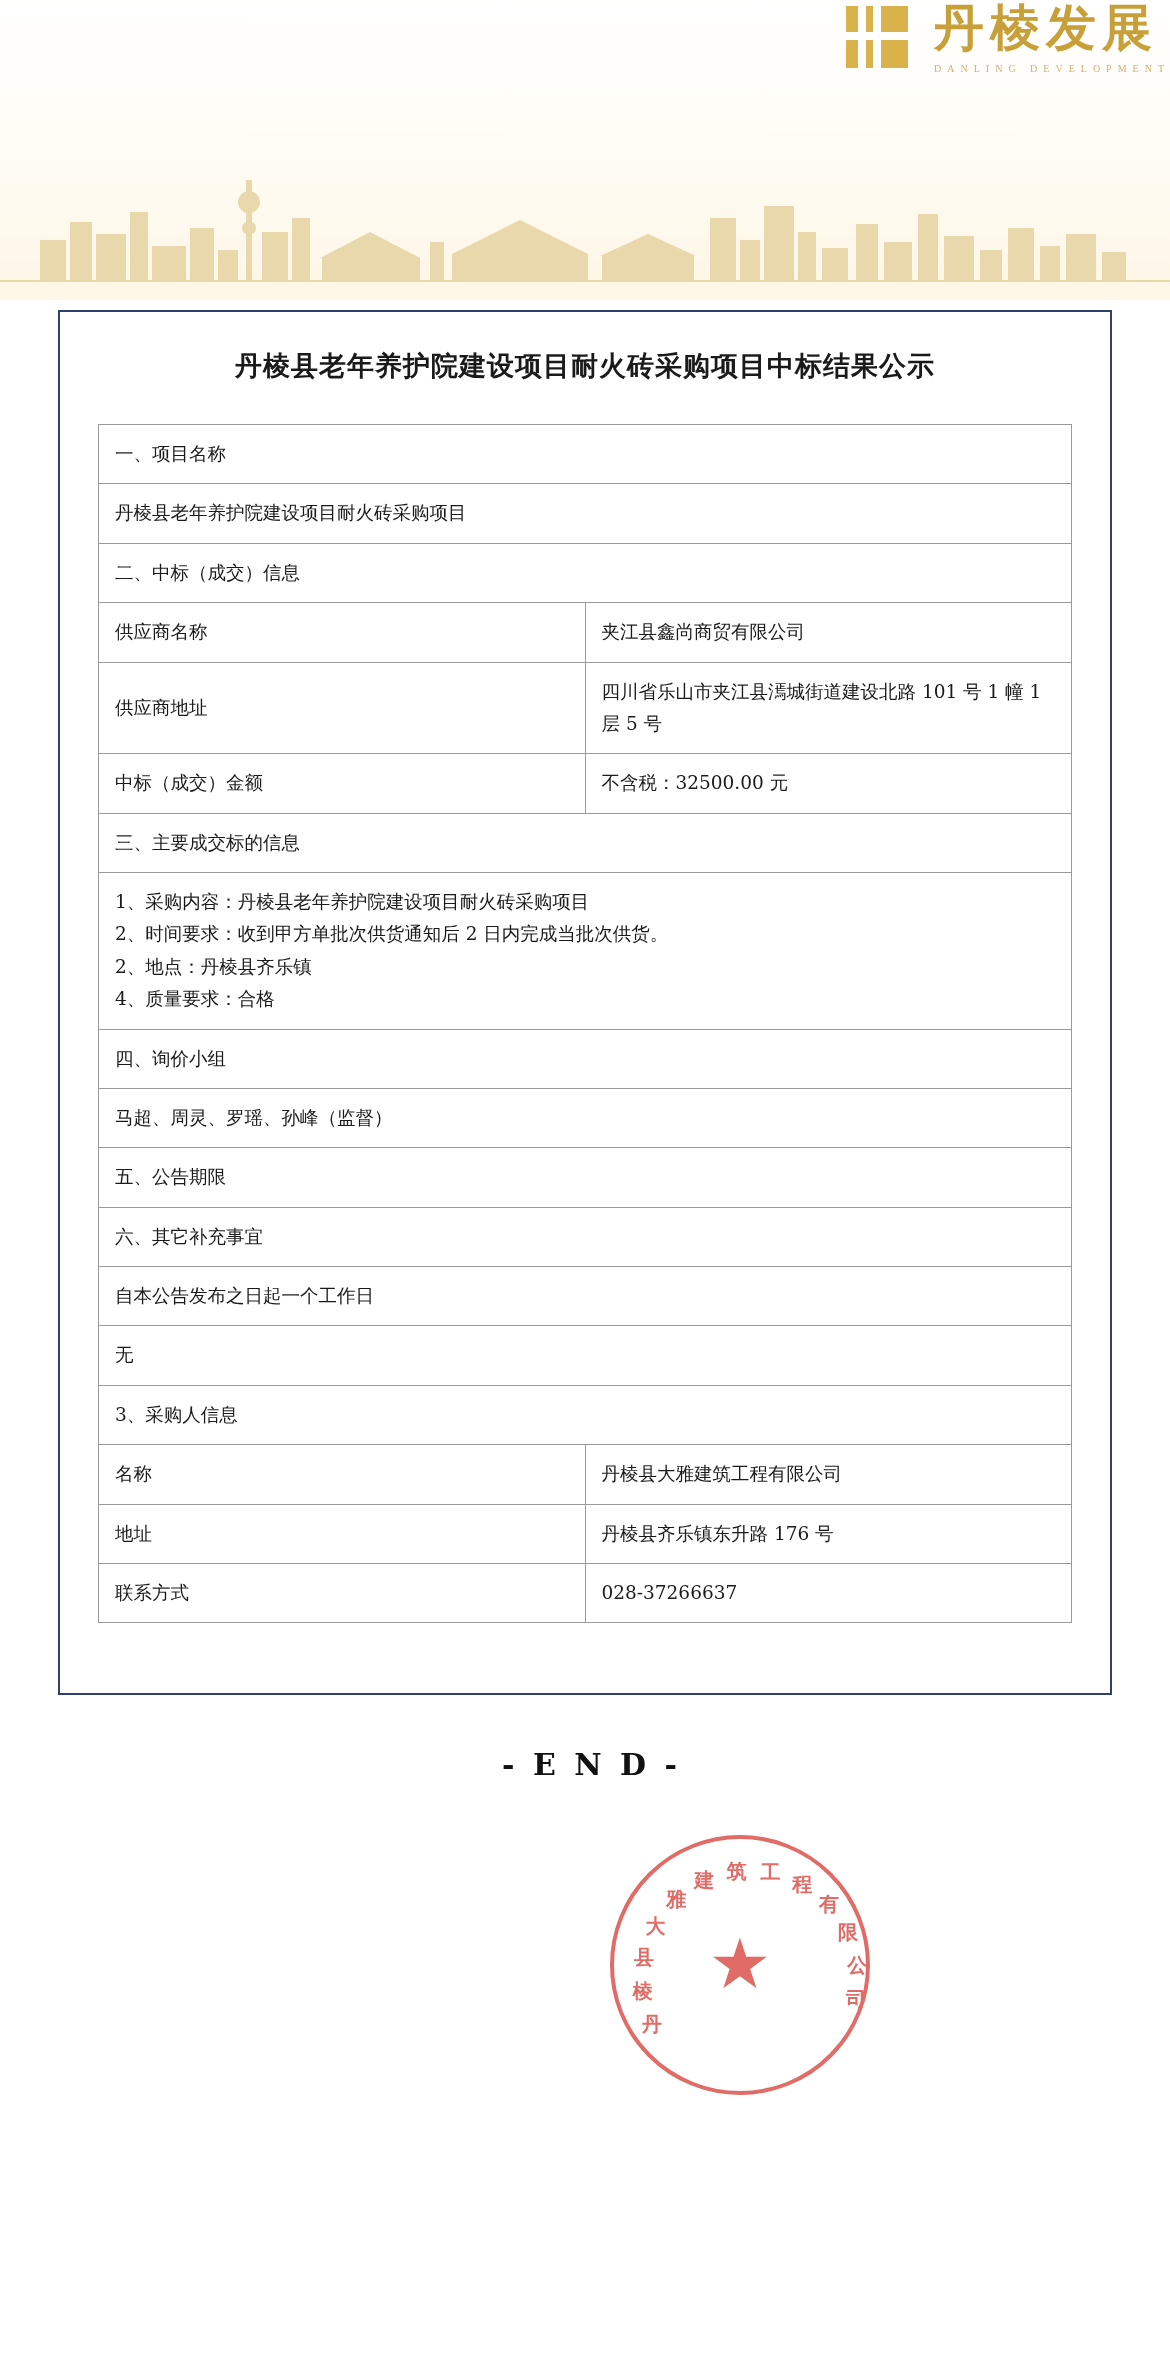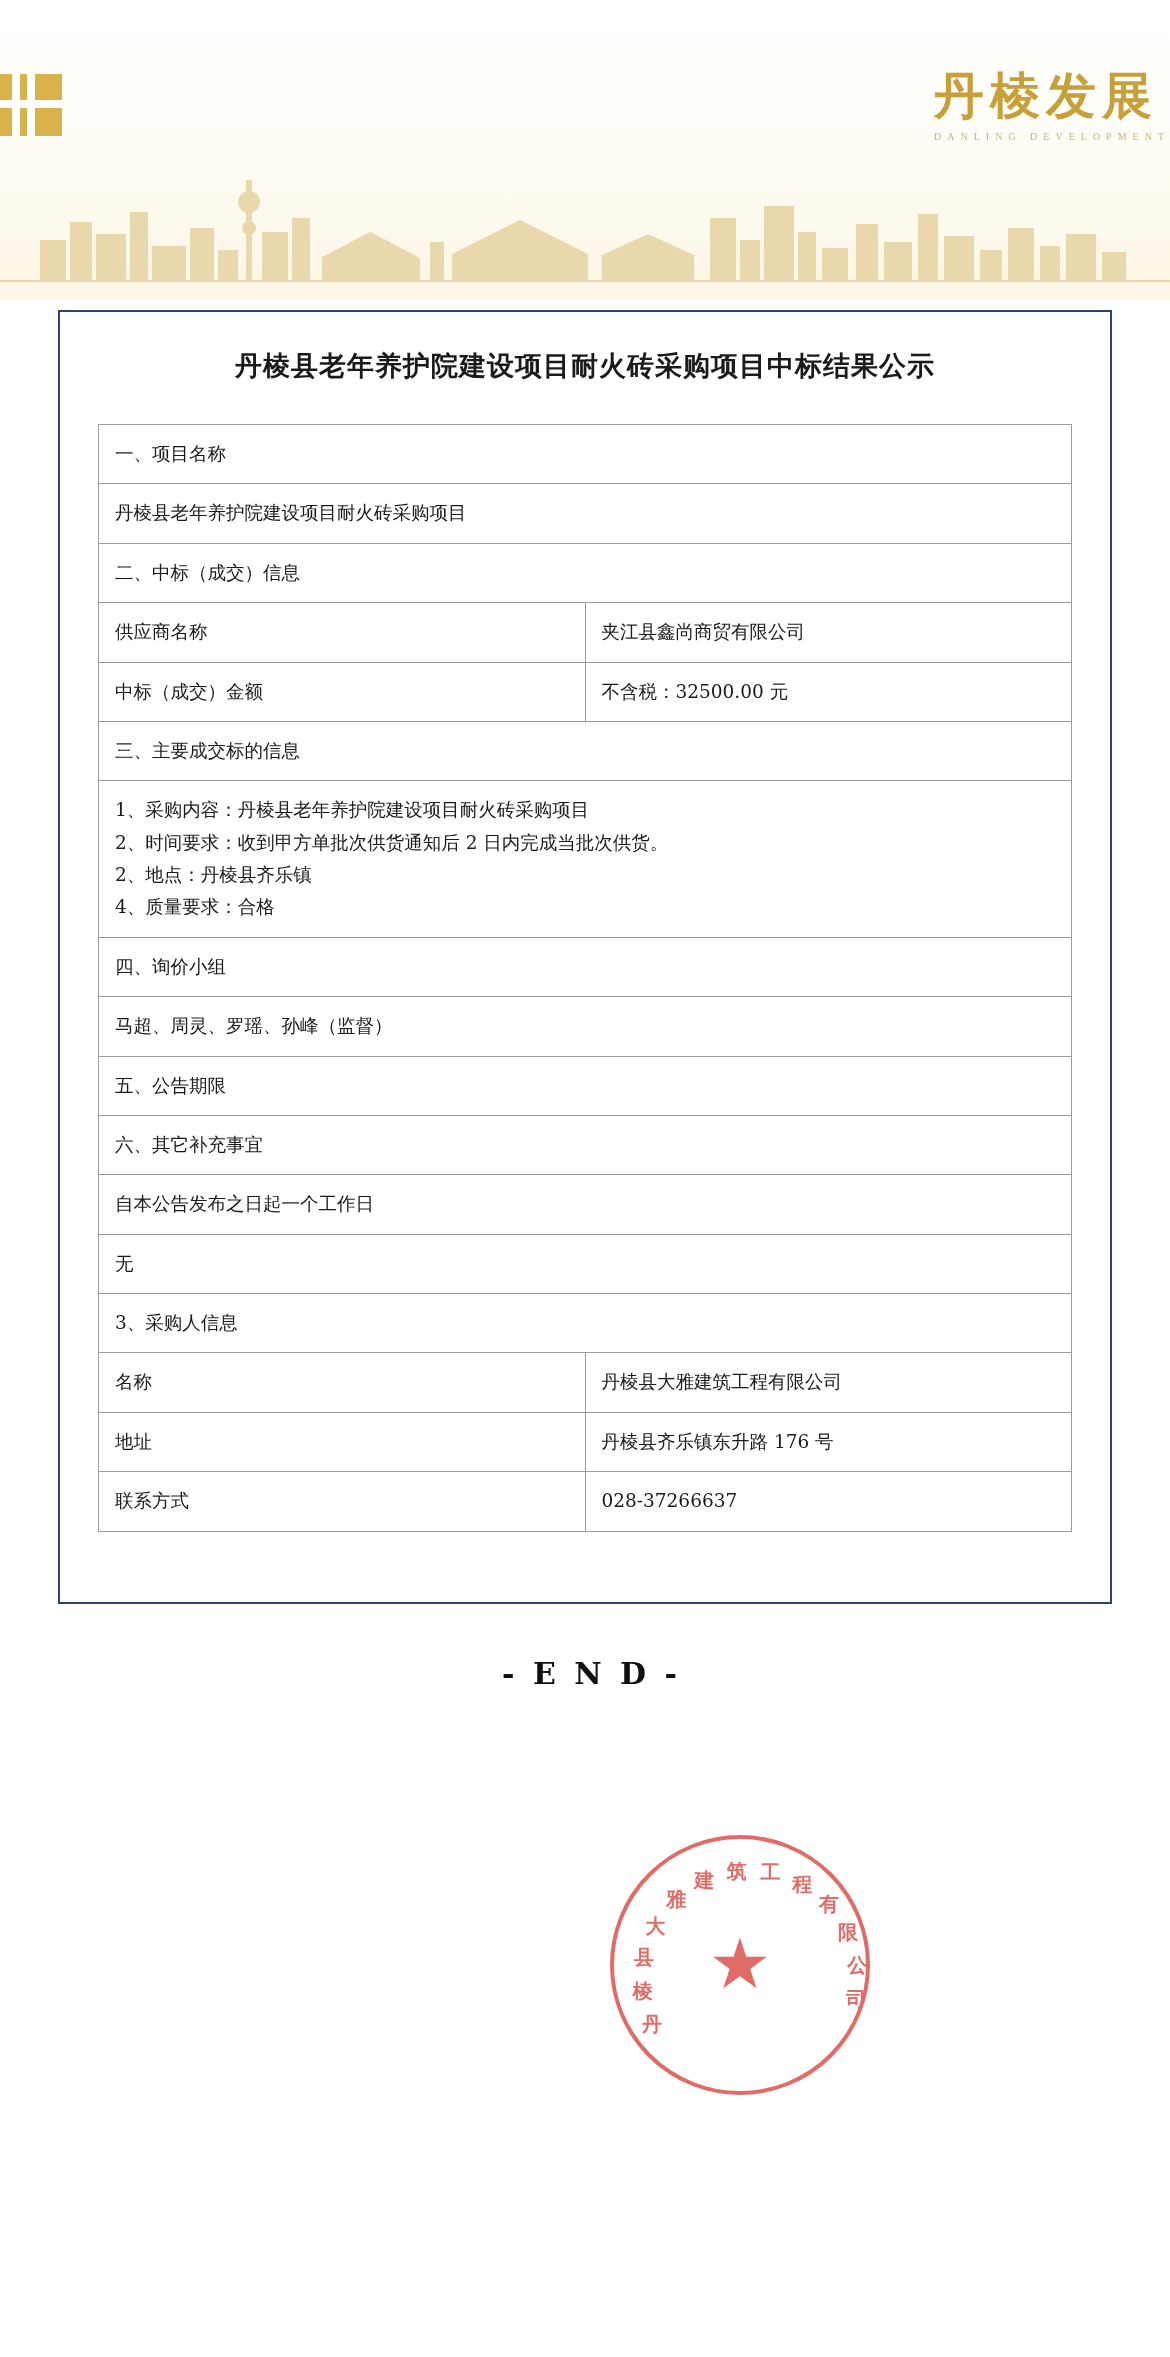--- a/index.html
+++ b/index.html
@@ -21,23 +21,22 @@
   
   .banner {
     position: relative;
     height: 300px;
     background: linear-gradient(180deg, #ffffff 0%, #fffdf7 40%, #fdf6e6 100%);
     overflow: hidden;
   }
   .logo-row {
     display: flex;
     align-items: center;
-    justify-content: space-between;
+    justify-content: flex-end;
     gap: 26px;
-    padding-top: 68px;
   }
   .logo-mark {
     width: 62px; height: 62px;
     position: relative;
     display: inline-block;
   }
   .logo-mark .lm-bg {
     position: absolute; inset: 0;
     background: #d9b24c;
   }
@@ -235,20 +234,24 @@
             <td colspan="2">丹棱县老年养护院建设项目耐火砖采购项目</td>
           </tr>
 
         <tr>
             <td class="section" colspan="2">二、中标（成交）信息</td>
           </tr>
 
         <tr>
           <td class="label-col">供应商名称</td>
           <td>夹江县鑫尚商贸有限公司</td>
+        </tr>
+        <tr>
+          <td class="label-col">供应商地址</td>
+          <td>四川省乐山市夹江县漹城街道建设北路 101 号 1 幢 1 层 5 号</td>
         </tr>
         <tr>
           <td class="label-col">中标（成交）金额</td>
           <td>不含税：32500.00 元</td>
         </tr>
 
         <tr>
             <td class="section" colspan="2">三、主要成交标的信息</td>
           </tr>
         <tr>

